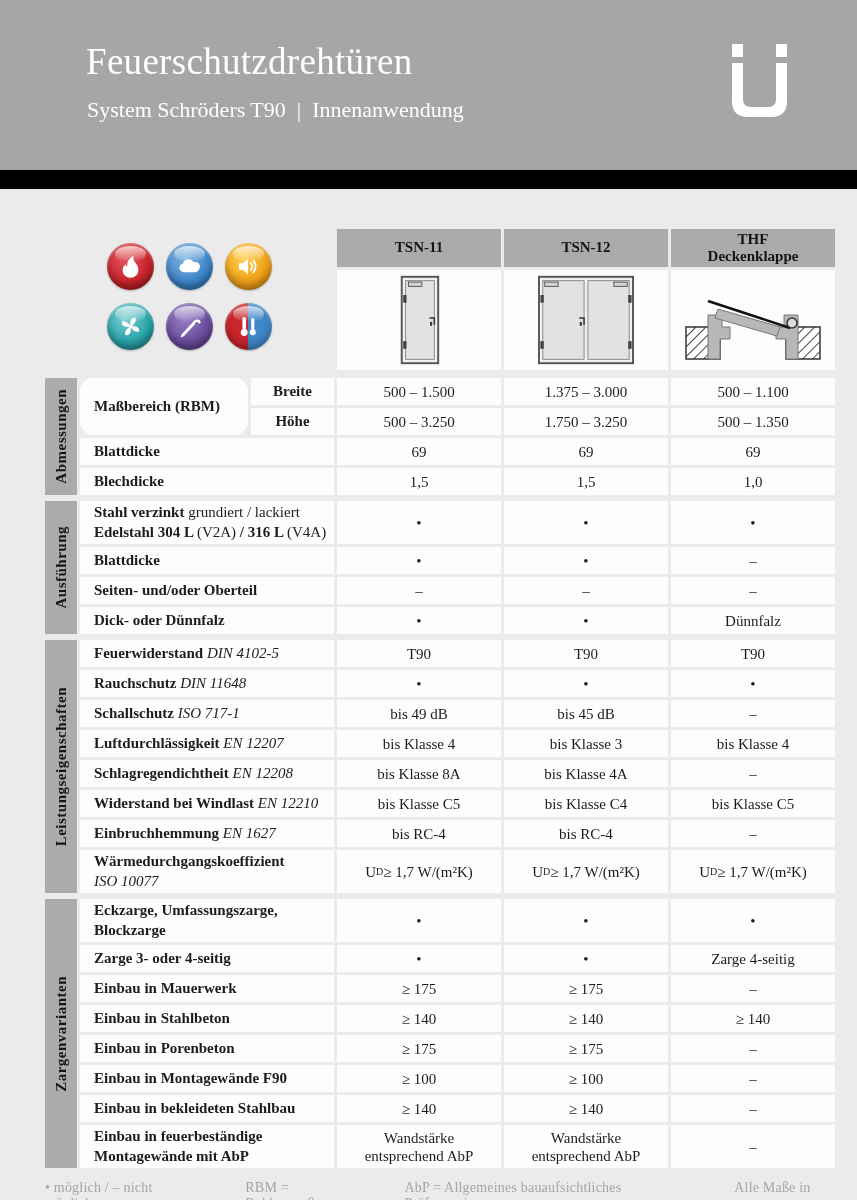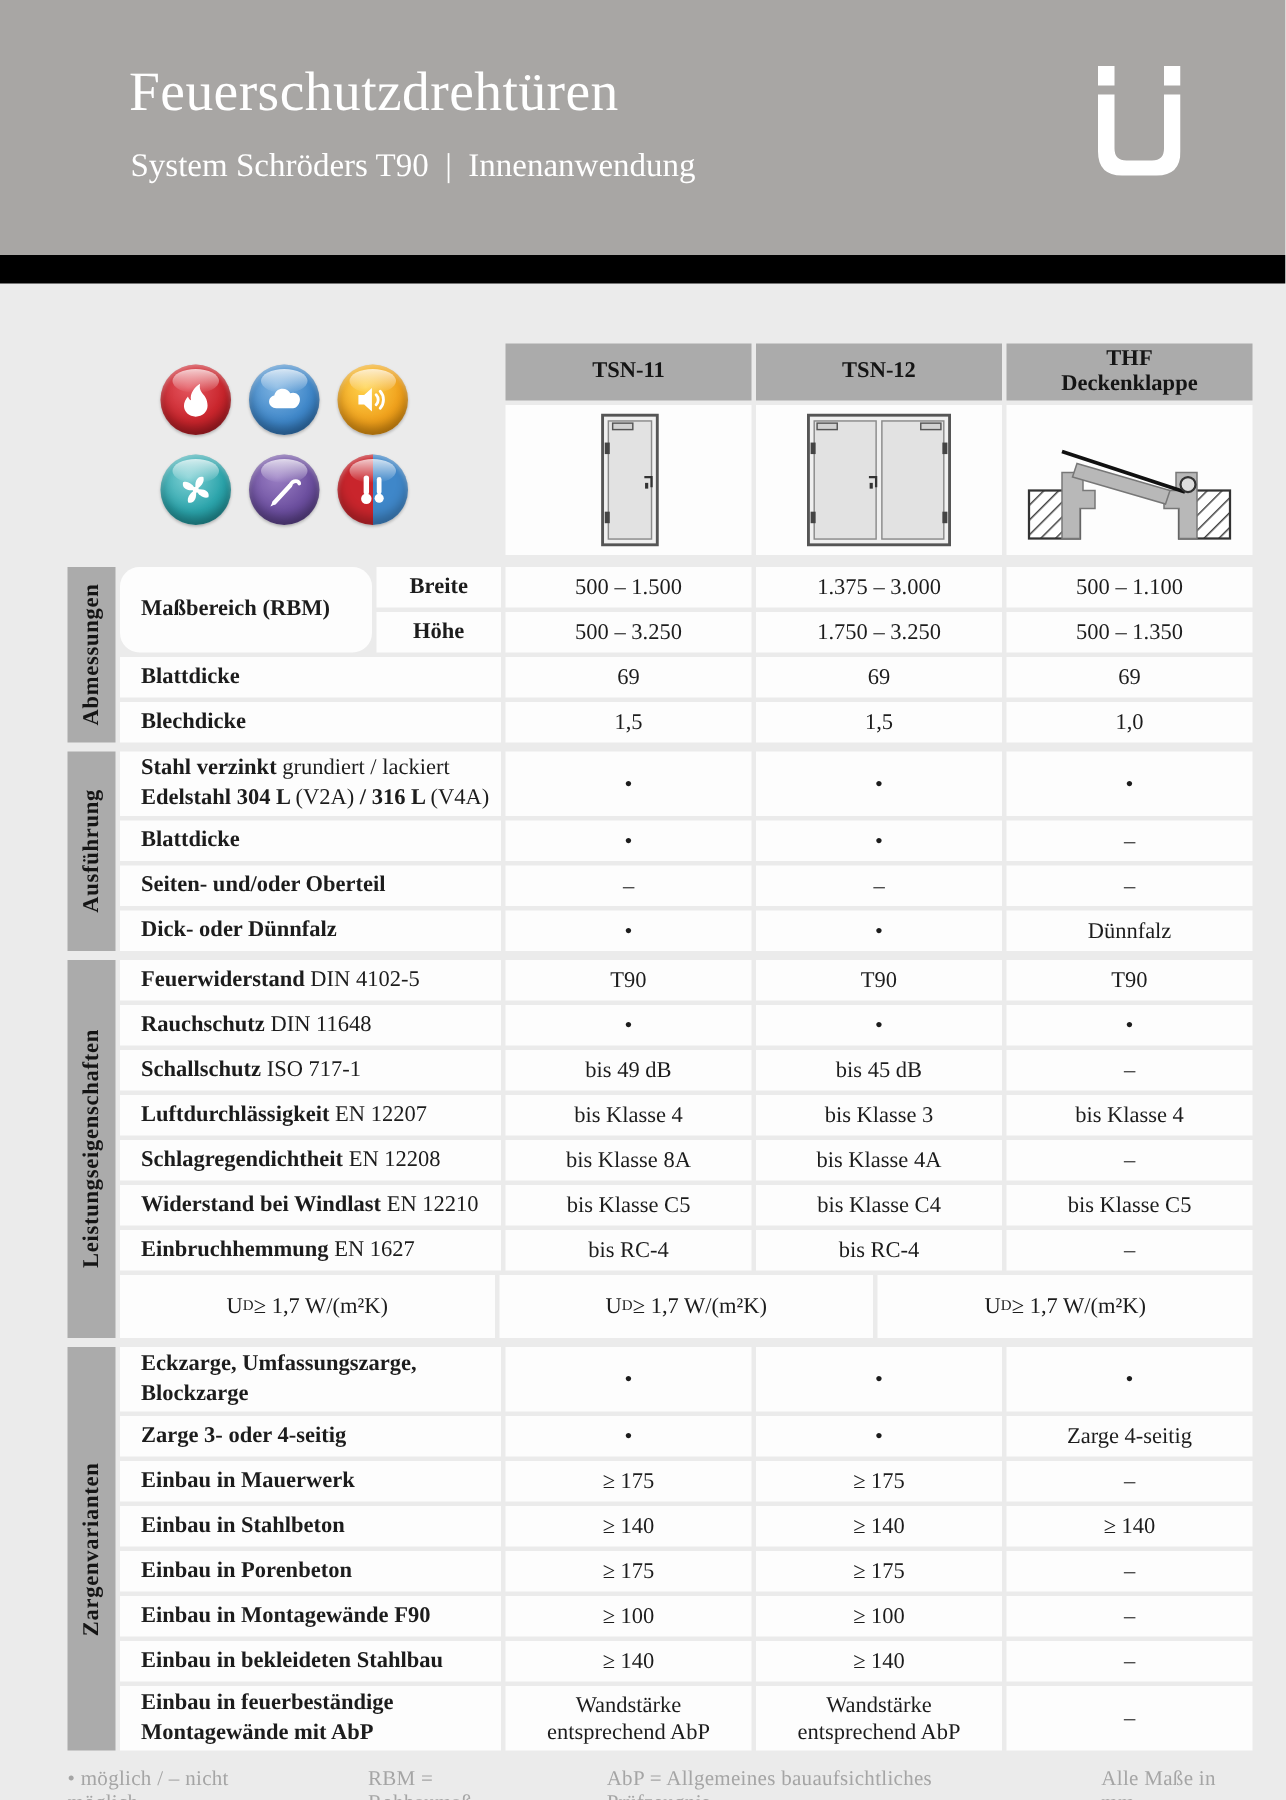--- a/index.html
+++ b/index.html
@@ -70,21 +70,21 @@
     font-size:15px;line-height:1.2;min-height:27px;padding:2px 6px;
   }
   .row.tall .cell{min-height:42px;}
   .subcol{flex:1;display:flex;flex-direction:column;gap:3px;}
   .sub-cell{
     flex:0 0 83px;display:flex;align-items:center;justify-content:center;
     font-weight:700;font-size:15px;min-height:27px;
   }
   .s-b{font-weight:700;}
   .s-n{font-weight:400;}
-  .s-i{font-weight:400;}
+  .s-i{font-style:italic;font-weight:400;}
   .val-cell sub{font-size:10px;line-height:0;}
 
   
   .footer{
     width:790px;margin-top:12px;display:flex;justify-content:center;gap:44px;
     font-size:14px;color:var(--footer-text,#a5a5a5);letter-spacing:.2px;
   }
 </style>
 </head>
 <body>
@@ -346,20 +346,24 @@
             </div>
             <div class="row">
               <div class="cell label-cell">
                 <div class="lbl-line"><span class="s-b">Einbruchhemmung </span><span class="s-i">EN 1627</span></div>
               </div>
               <div class="cell val-cell">bis RC-4</div>
               <div class="cell val-cell">bis RC-4</div>
               <div class="cell val-cell">–</div>
             </div>
             <div class="row tall">
+              <div class="cell label-cell">
+                <div class="lbl-line"><span class="s-b">Wärmedurchgangskoeffizient</span></div>
+                <div class="lbl-line"><span class="s-i">ISO 10077</span></div>
+              </div>
               <div class="cell val-cell">U<sub>D</sub> ≥ 1,7 W/(m²K)</div>
               <div class="cell val-cell">U<sub>D</sub> ≥ 1,7 W/(m²K)</div>
               <div class="cell val-cell">U<sub>D</sub> ≥ 1,7 W/(m²K)</div>
             </div>
           </div>
         </div>
         <div class="section">
           <div class="group-bar">
             <span>Zargenvarianten</span>
           </div>

